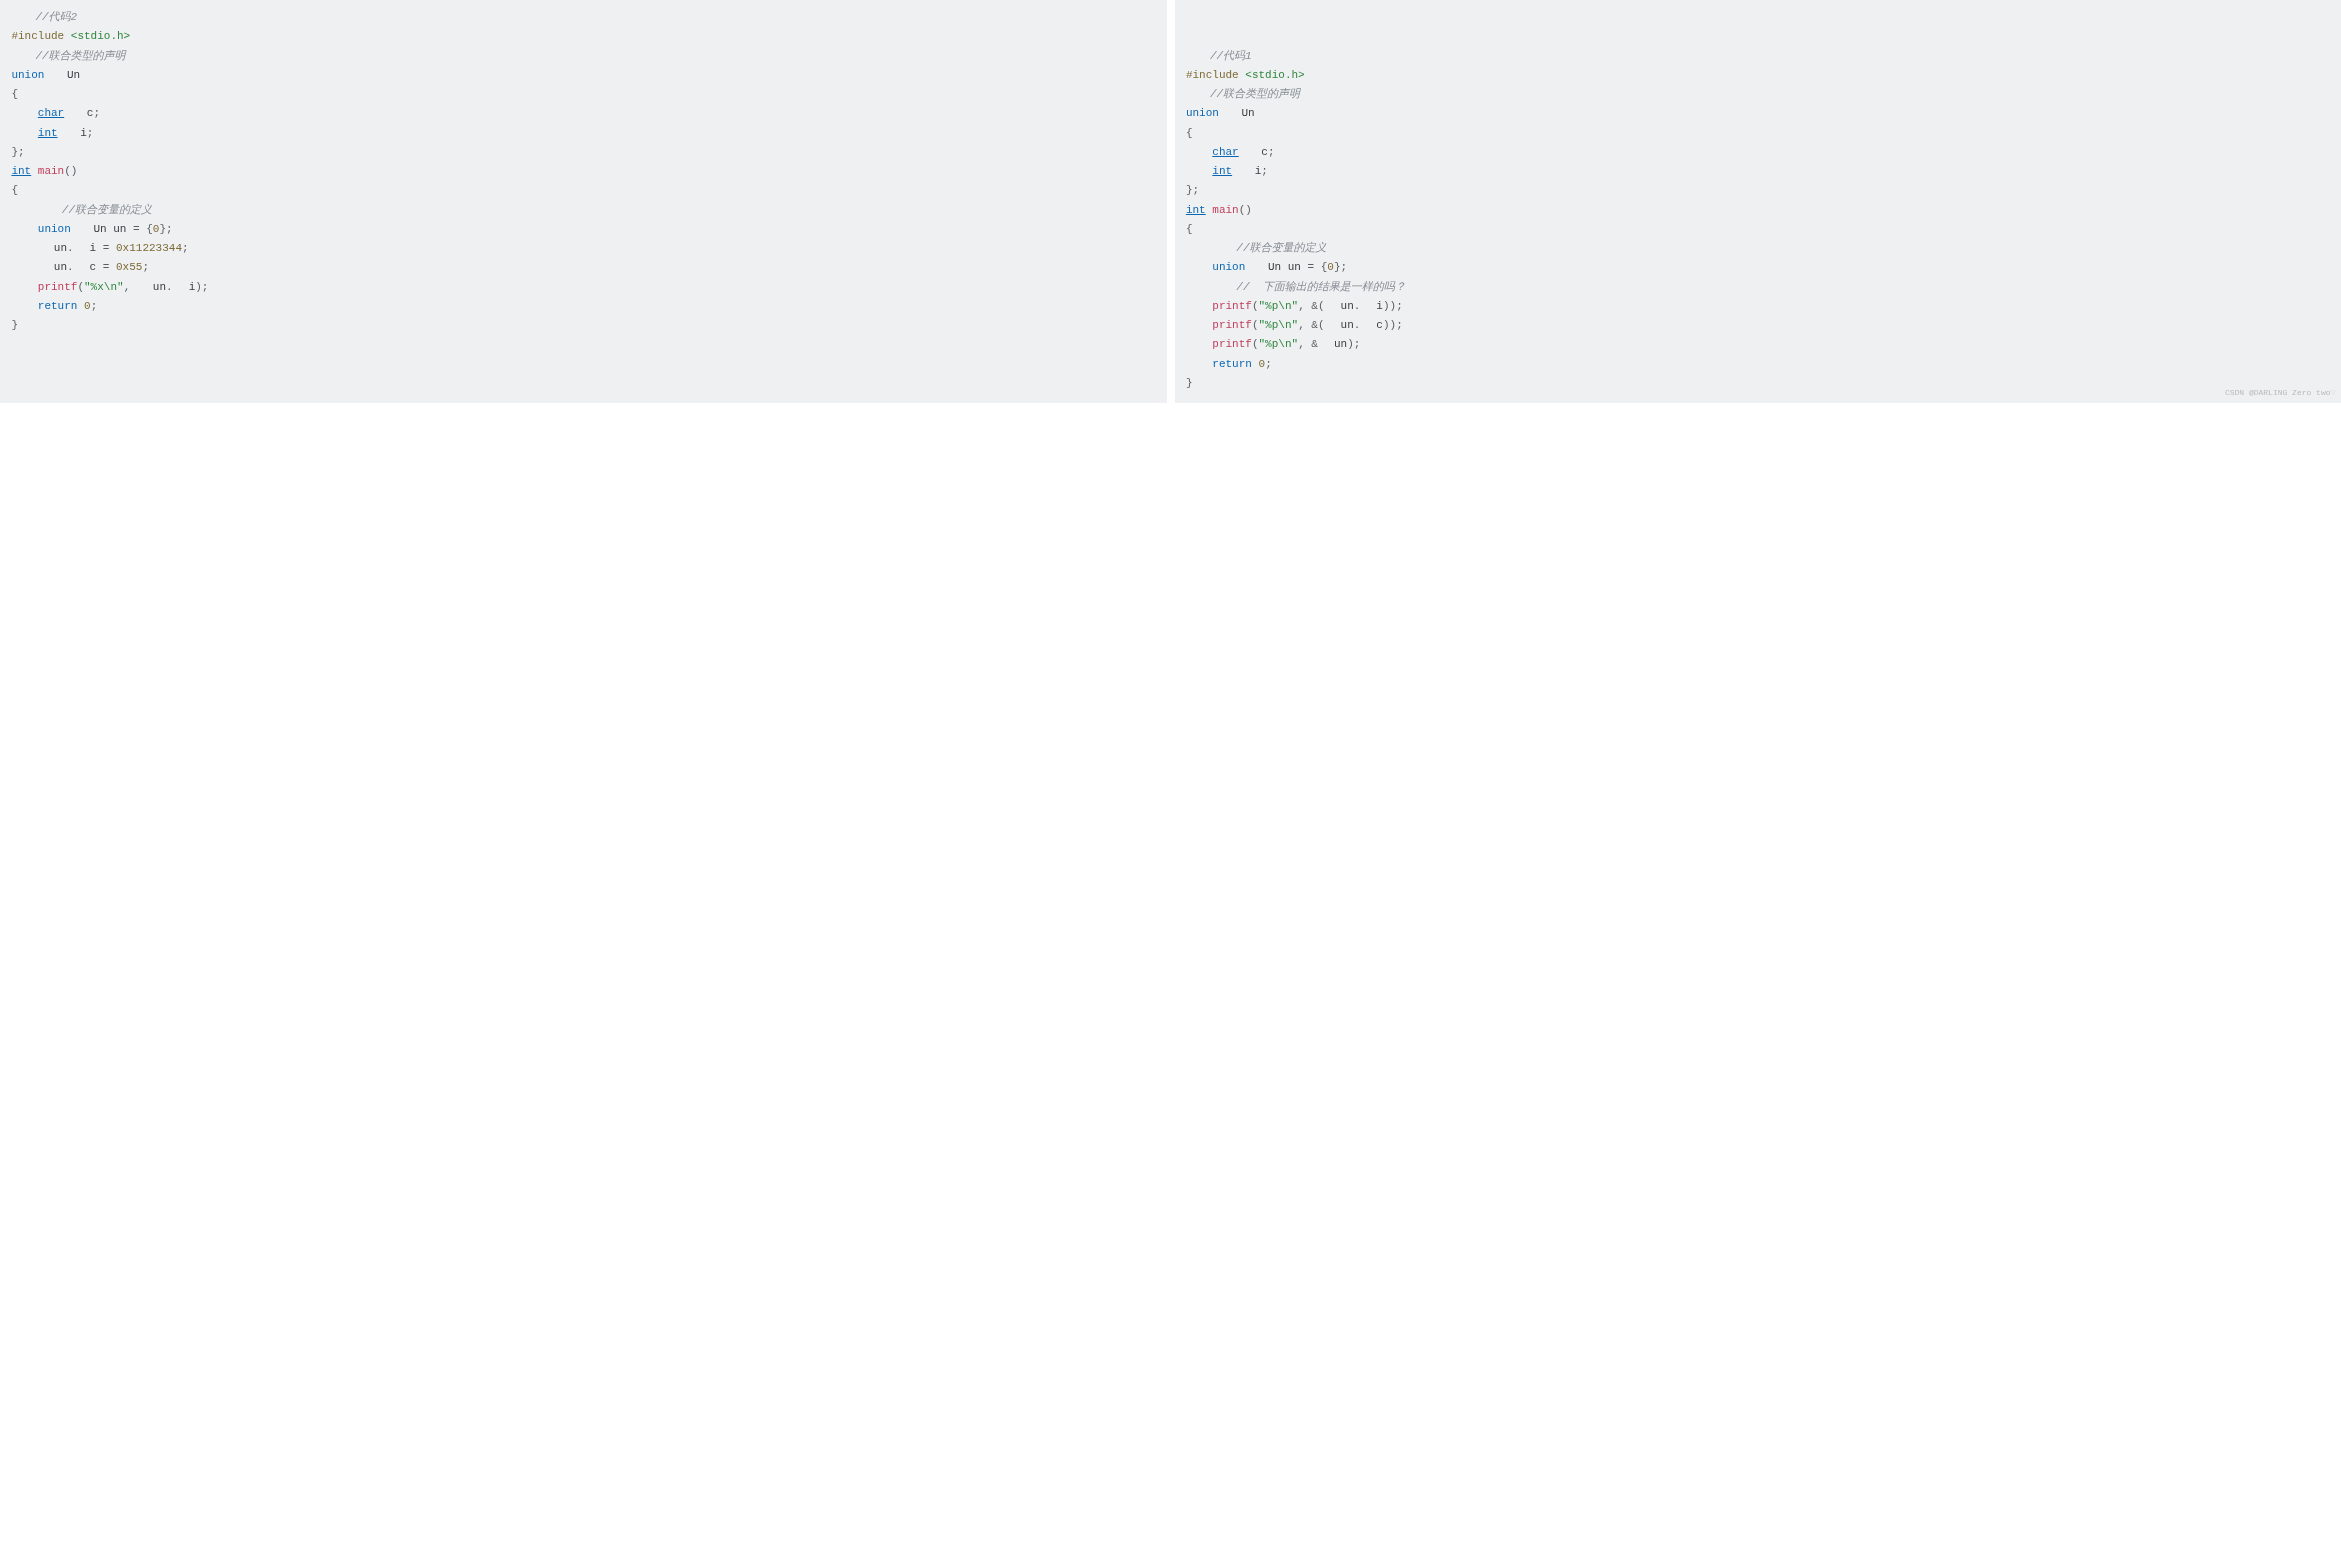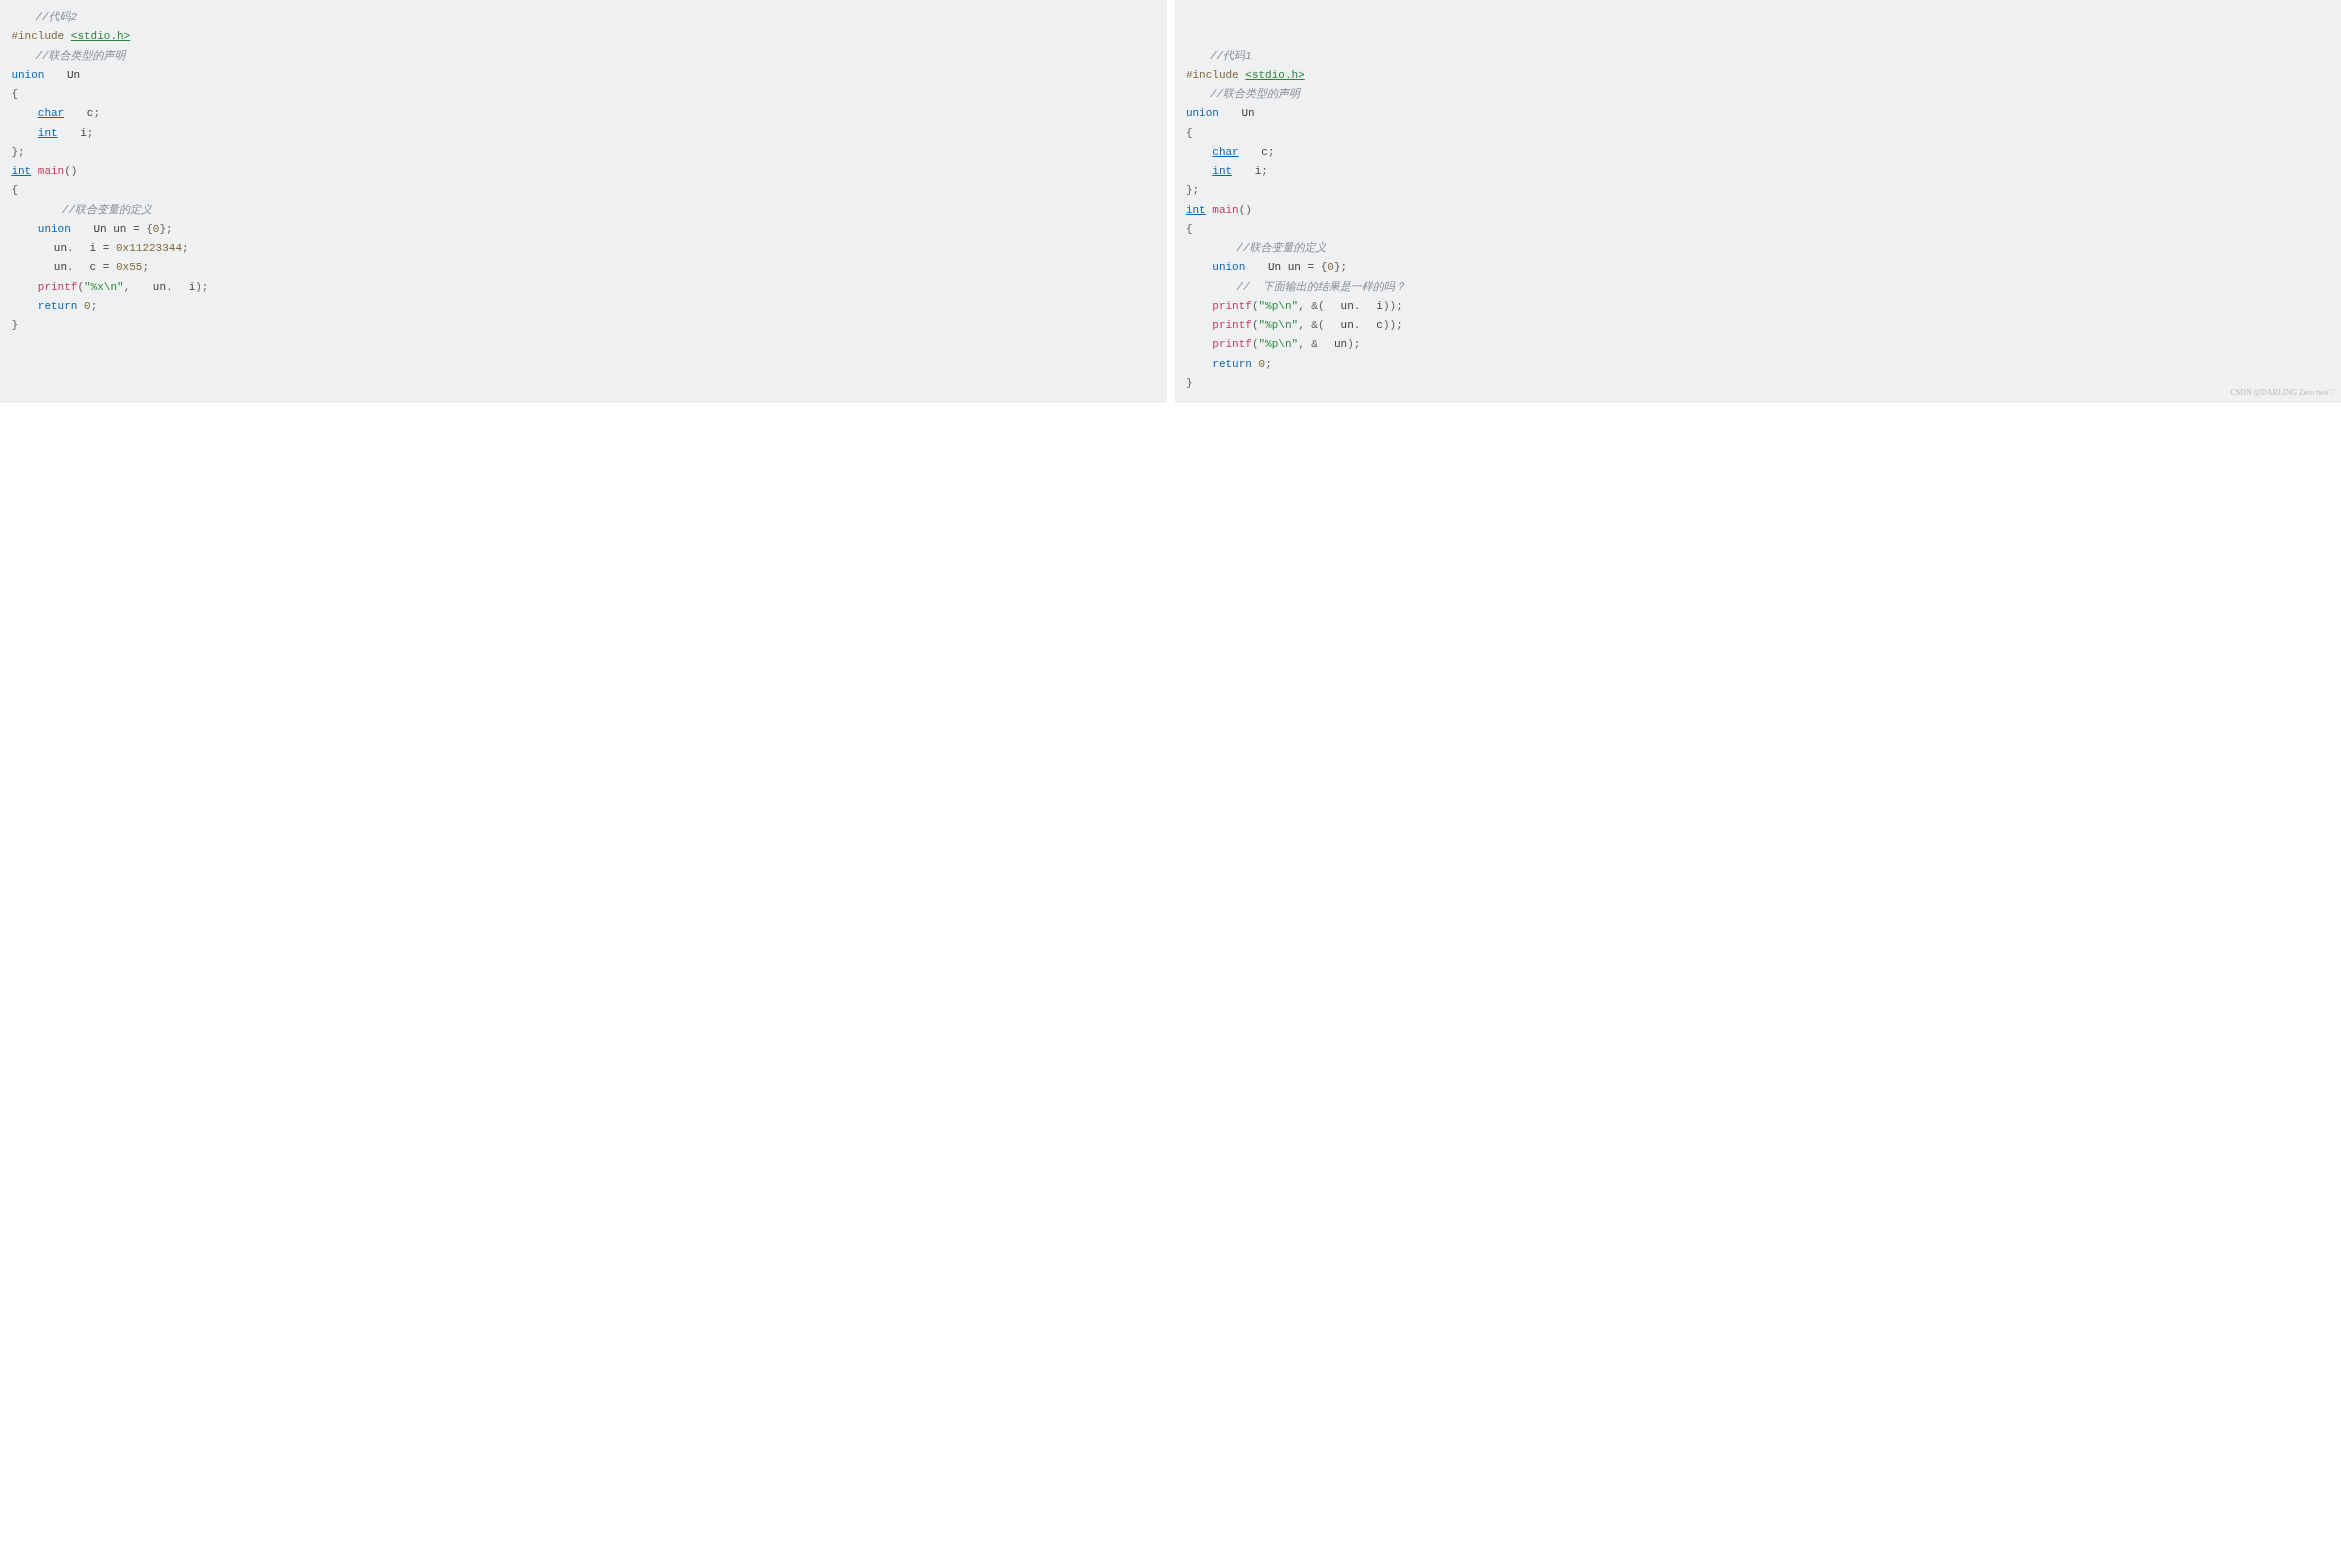--- a/index.html
+++ b/index.html
@@ -15,33 +15,33 @@
     padding: 8px 11.4px 10.3px 11.4px;
     flex: 1;
     font-size: 11px;
     line-height: 1.75;
     color: #444;
     white-space: pre;
     position: relative;
   }
   .comment { color: #858c93; font-style: italic; margin-left: 24px; }
   .preproc { color: #7d6a37; }
-  .include-path { color: #2e863e; text-decoration: underline; }
+  .include-path { color: #2e863e; }
   .keyword { color: #0b66b3; }
   .type { color: #0b66b3; text-decoration: underline; }
   .ident { color: #3a3c3f; margin-left: 16px; }
   .func { color: #c23d5b; }
   .string { color: #2e863e; }
   .number { color: #7d6a37; }
   .punct { color: #5b5e61; }
   .watermark {
     position: absolute;
     bottom: 3.4px;
     right: 5.7px;
-    font-family: Liberation Serif, serif;
+    font-family: Liberation Mono, monospace;
     font-size: 8px;
     color: rgba(120,120,120,0.45);
     font-style: normal;
   }
 </style>
 </head>
 <body>
 
 <div class="code-panel" id="panel-left"><div><span class="comment">//代码2</span></div><div><span class="preproc">#include</span><span> </span><span class="include-path">&lt;stdio.h&gt;</span></div><div><span class="comment">//联合类型的声明</span></div><div><span class="keyword">union</span><span> </span><span class="ident">Un</span></div><div><span class="punct">{</span></div><div><span>    </span><span class="type">char</span><span> </span><span class="ident">c</span><span class="punct">;</span></div><div><span>    </span><span class="type">int</span><span> </span><span class="ident">i</span><span class="punct">;</span></div><div><span class="punct">};</span></div><div><span class="type">int</span><span> </span><span class="func">main</span><span class="punct">()</span></div><div><span class="punct">{</span></div><div><span>    </span><span class="comment">//联合变量的定义</span></div><div><span>    </span><span class="keyword">union</span><span> </span><span class="ident">Un un </span><span class="punct">= {</span><span class="number">0</span><span class="punct">};</span></div><div><span>    </span><span class="ident">un</span><span class="punct">.</span><span class="ident">i </span><span class="punct">= </span><span class="number">0x11223344</span><span class="punct">;</span></div><div><span>    </span><span class="ident">un</span><span class="punct">.</span><span class="ident">c </span><span class="punct">= </span><span class="number">0x55</span><span class="punct">;</span></div><div><span>    </span><span class="func">printf</span><span class="punct">(</span><span class="string">"%x\n"</span><span class="punct">, </span><span class="ident">un</span><span class="punct">.</span><span class="ident">i</span><span class="punct">);</span></div><div><span>    </span><span class="keyword">return</span><span> </span><span class="number">0</span><span class="punct">;</span></div><div><span class="punct">}</span></div></div>
 <div class="code-panel" id="panel-right">

